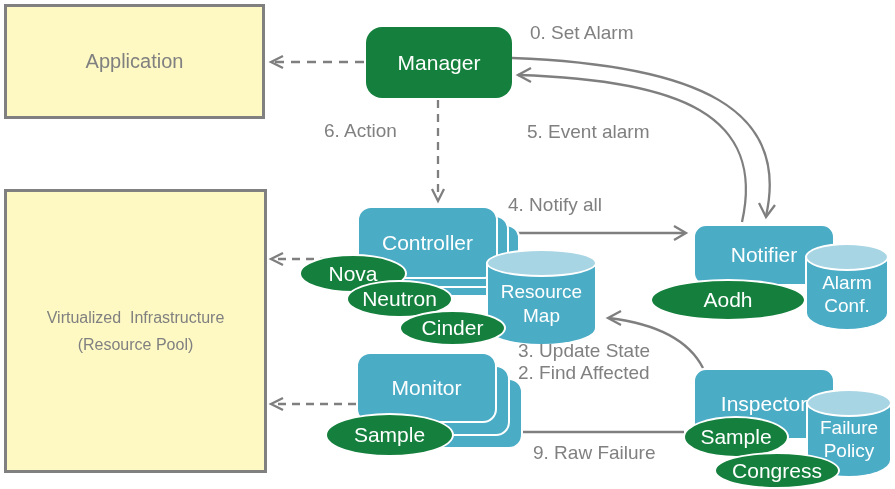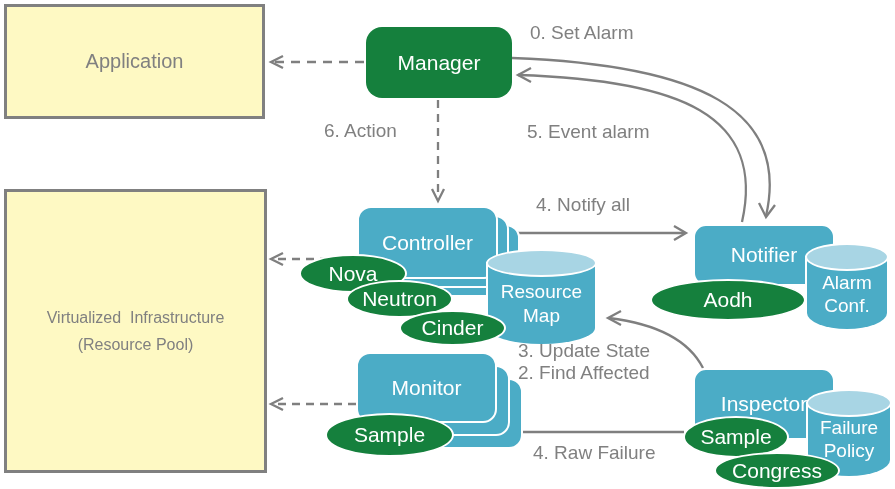--- a/index.html
+++ b/index.html
@@ -66,21 +66,21 @@
   #oval-nova    { left:299px; top:254px; width:108px; height:39px; z-index:6; }
   #oval-neutron { left:346px; top:280px; width:107px; height:38px; z-index:7; }
   #oval-cinder  { left:399px; top:310px; width:107px; height:36px; z-index:8; }
   #oval-sample-monitor   { left:325px; top:413px; width:129px; height:44px; z-index:6; }
   #oval-aodh             { left:650px; top:279px; width:156px; height:42px; z-index:6; }
   #oval-sample-inspector { left:683px; top:416px; width:106px; height:42px; z-index:6; }
   #oval-congress         { left:714px; top:452px; width:126px; height:37px; z-index:7; }
   #lbl-set-alarm     { left:530px; top:22px; }
   #lbl-event-alarm   { left:527px; top:121px; }
   #lbl-action        { left:324px; top:120px; }
-  #lbl-notify-all    { left:536px; top:194px; }
+  #lbl-notify-all    { left:508px; top:194px; }
   #lbl-update-state  { left:518px; top:340px; }
   #lbl-find-affected { left:518px; top:362px; }
   #lbl-raw-failure   { left:533px; top:442px; }
   #arrows { position:absolute; left:0; top:0; z-index:1; }
 </style>
 </head>
 <body>
 
 <div id="stage">
 
@@ -187,15 +187,15 @@
   <div id="oval-congress" class="abs oval">
     <span>Congress</span>
   </div>
 
   <div id="lbl-set-alarm" class="flow-label">0. Set Alarm</div>
   <div id="lbl-event-alarm" class="flow-label">5. Event alarm</div>
   <div id="lbl-action" class="flow-label">6. Action</div>
   <div id="lbl-notify-all" class="flow-label">4. Notify all</div>
   <div id="lbl-update-state" class="flow-label">3. Update State</div>
   <div id="lbl-find-affected" class="flow-label">2. Find Affected</div>
-  <div id="lbl-raw-failure" class="flow-label">4. Raw Failure</div>
+  <div id="lbl-raw-failure" class="flow-label">9. Raw Failure</div>
 
 </div>
 
 </body></html>

